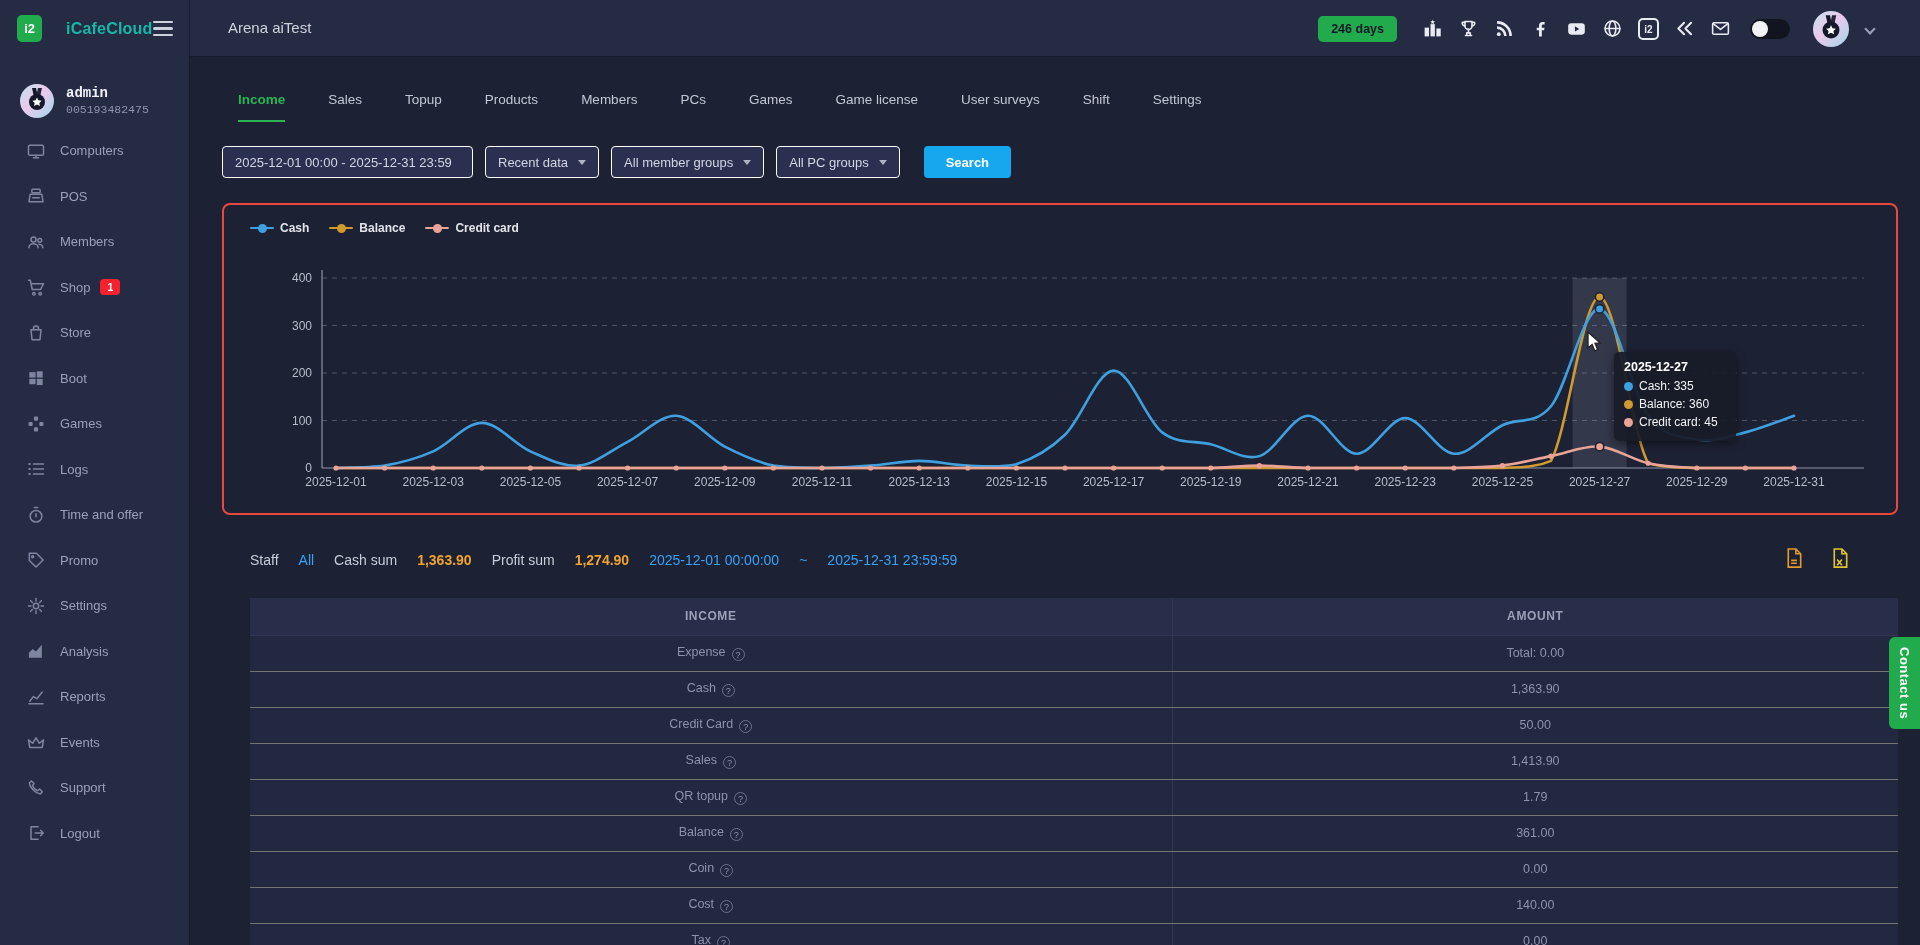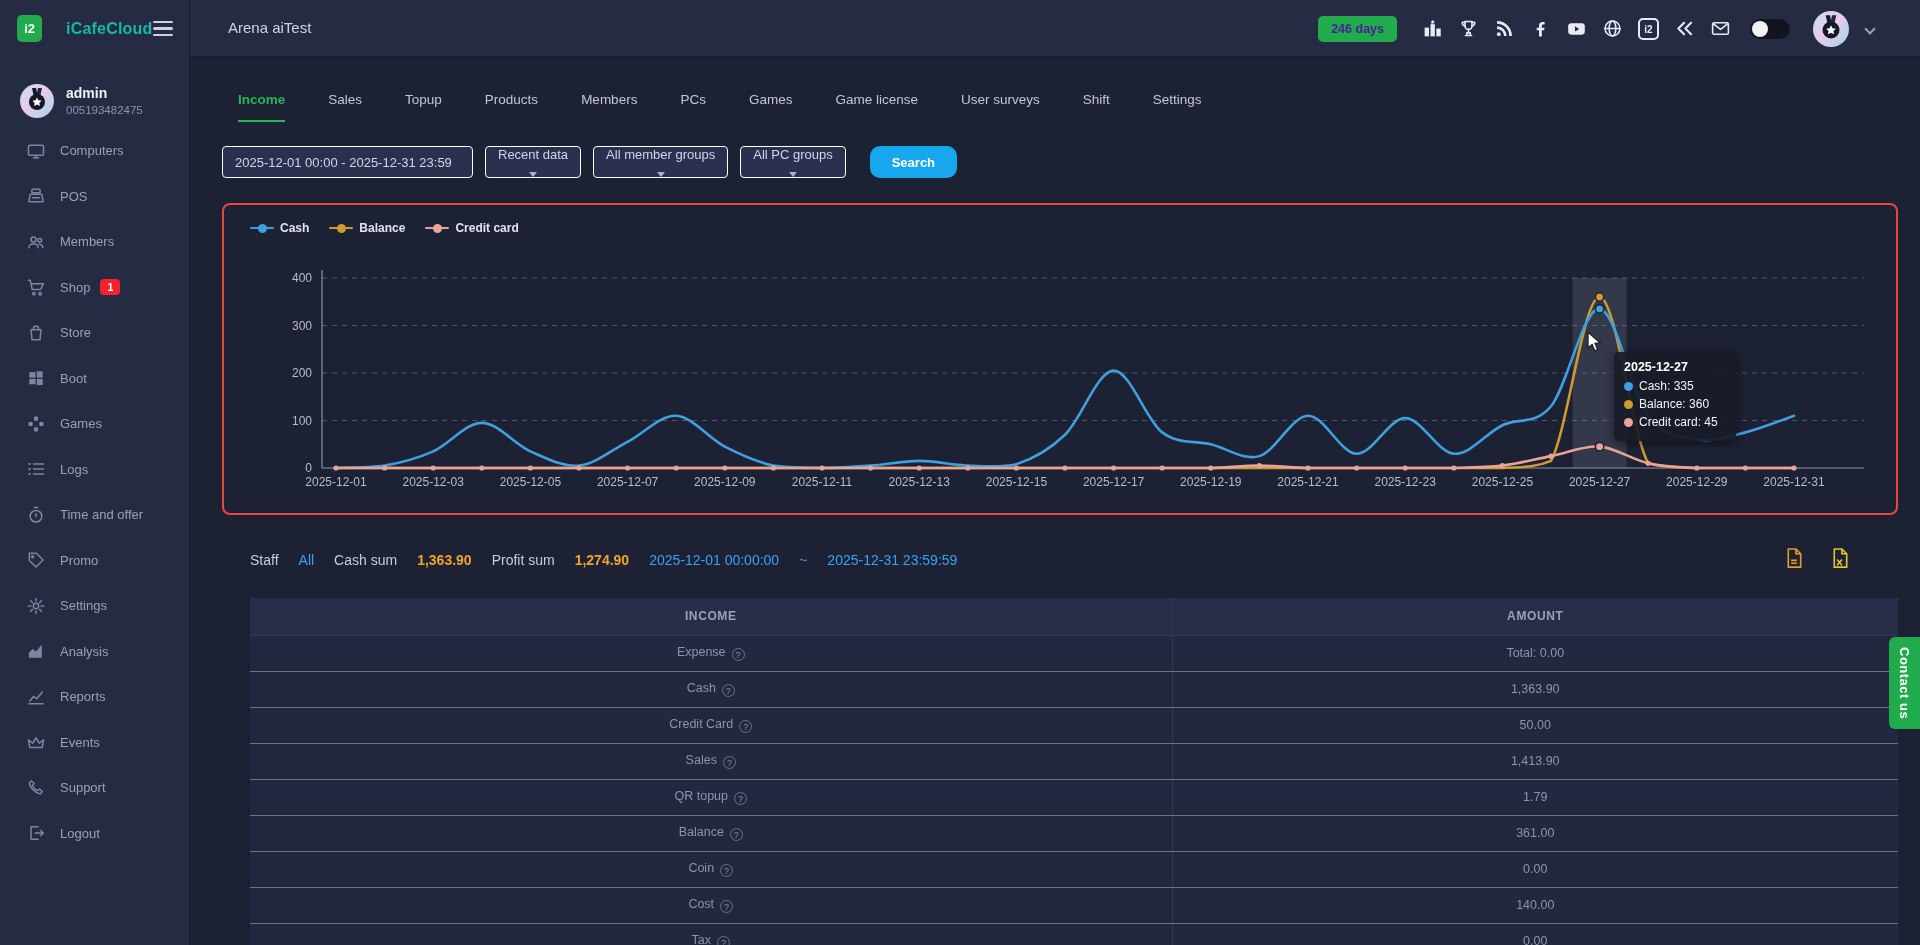--- a/index.html
+++ b/index.html
@@ -9,55 +9,55 @@
 
   
   .sidebar { position:absolute; left:0; top:0; width:190px; height:945px; background:#262b44; border-right:1px solid #171b2c; z-index:5; }
   .logo-row { position:absolute; left:0; top:0; width:189px; height:57px; display:flex; align-items:center; padding-left:17px; }
   .logo-mark { width:27px; height:27px; background:#21ab4d; border-radius:5px; display:flex; align-items:center; justify-content:center; color:#fff; font-weight:bold; font-size:13px; }
   .logo-text { margin-left:24px; color:#14b8a6; font-size:16px; font-weight:700; letter-spacing:.2px; }
   .hamburger { margin-left:auto; margin-right:16px; width:22px; cursor:pointer; }
   .hamburger div { height:2.5px; background:#cdd1dd; border-radius:2px; margin:4px 0; }
   .user-card { position:absolute; left:0; top:78px; width:189px; height:46px; display:flex; align-items:center; padding-left:20px; }
   .avatar { width:34px; height:34px; border-radius:50%; background:linear-gradient(135deg,#bfe3f0,#ecc9ec 45%,#9fd8e8); display:flex; align-items:center; justify-content:center; overflow:hidden; flex:0 0 auto; }
-  .user-meta { margin-left:12px; line-height:1.25; }
+  .user-meta { margin-left:12px; line-height:1.25;font-family:Liberation Mono, monospace; }
   .user-name { color:#f0f1f6; font-size:14px; font-weight:700; }
   .user-id { color:#8e94ab; font-size:11.5px; }
   #side-nav { position:absolute; left:0; top:128px; width:189px; }
   .nav-item { height:45.5px; display:flex; align-items:center; padding-left:26px; cursor:pointer; color:#9aa0b8; }
   .nav-item .icon { width:20px; height:20px; color:#7e859f; display:inline-flex; }
   .nav-item .icon svg { width:20px; height:20px; }
   .nav-label { margin-left:14px; font-size:13px; }
   .nav-badge { margin-left:10px; background:#f5222d; color:#fff; font-size:10.5px; font-weight:700; border-radius:4px; padding:2px 7px; }
 
   
   .topbar { position:absolute; left:190px; top:0; width:1730px; height:57px; background:#262b44; border-bottom:1px solid #171b2c; }
   .topbar-title { position:absolute; left:38px; top:19px; font-size:15px; color:#cfd3de; }
   .topbar-right { position:absolute; right:46px; top:0; height:57px; display:flex; align-items:center; gap:15px; }
-  .days-badge { background:#21ab4d; color:#4c1d95; font-size:12.5px; font-weight:600; border-radius:5px; padding:6px 13px; margin-right:10px; cursor:pointer; }
+  .days-badge { background:#21ab4d; color:#0f172a; font-size:12.5px; font-weight:600; border-radius:5px; padding:6px 13px; margin-right:10px; cursor:pointer; }
   .tico { width:21px; height:21px; color:#e9ebf2; display:inline-flex; cursor:pointer; }
   .tico svg { width:21px; height:21px; }
   .i2-badge { width:22px; height:22px; border:2px solid #e9ebf2; border-radius:5px; color:#e9ebf2; font-size:10px; font-weight:700; display:flex; align-items:center; justify-content:center; cursor:pointer; }
   .toggle { width:40px; height:20px; background:#12151f; border-radius:10px; position:relative; cursor:pointer; margin-left:4px; }
   .toggle .knob { position:absolute; left:2px; top:2px; width:16px; height:16px; border-radius:50%; background:#f2f2f2; }
   .top-avatar { width:36px; height:36px; margin-left:8px; cursor:pointer; }
   .chev-down { width:8px; height:8px; border-right:2px solid #9aa0b8; border-bottom:2px solid #9aa0b8; transform:rotate(45deg); margin-left:2px; cursor:pointer; }
 
   
   .tabs { position:absolute; left:238px; top:92px; display:flex; gap:43px; z-index:2; }
   .tab { font-size:13.5px; color:#c3c7d4; padding-bottom:13px; cursor:pointer; white-space:nowrap; }
   .tab.active { color:#2bb453; font-weight:700; border-bottom:2px solid #2bb453; }
 
   
   .filters { position:absolute; left:222px; top:146px; display:flex; gap:12px; align-items:center; }
   .f-input { background:#2b3050; border:1px solid #ffffff; border-radius:4px; height:32px; display:flex; align-items:center; padding:0 12px; font-size:13px; color:#d2d5e2; cursor:pointer; }
   .f-input.date { width:251px; }
-  .f-select { gap:10px;flex-direction:column; }
+  .f-select { gap:10px; }
   .caret { width:0; height:0; border-left:4.5px solid transparent; border-right:4.5px solid transparent; border-top:5px solid #aeb3c6; }
-  .search-btn { background:#16a7ee; color:#fff; border:none; border-radius:10px; height:32px; padding:0 22px; font-size:13px; font-weight:600; cursor:pointer; margin-left:12px; }
+  .search-btn { background:#16a7ee; color:#fff; border:none; border-radius:4px; height:32px; padding:0 22px; font-size:13px; font-weight:600; cursor:pointer; margin-left:12px; }
 
   
   .chart-panel { position:absolute; left:222px; top:203px; width:1676px; height:312px; border:2px solid #e8483e; border-radius:8px; }
   .legend { position:absolute; left:26px; top:16px; display:flex; gap:20px; align-items:center; }
   .legend-item { display:flex; align-items:center; gap:6px; cursor:pointer; }
   .legend-glyph { position:relative; width:24px; height:9px; }
   .legend-glyph .lg-line { position:absolute; left:0; top:3.5px; width:24px; height:2px; border-radius:1px; }
   .legend-glyph .lg-dot { position:absolute; left:7.5px; top:0; width:9px; height:9px; border-radius:50%; }
   .legend-label { font-size:12px; font-weight:700; color:#e2e4ea; }
   #chart-svg { position:absolute; left:0; top:0; width:1676px; height:312px; }

